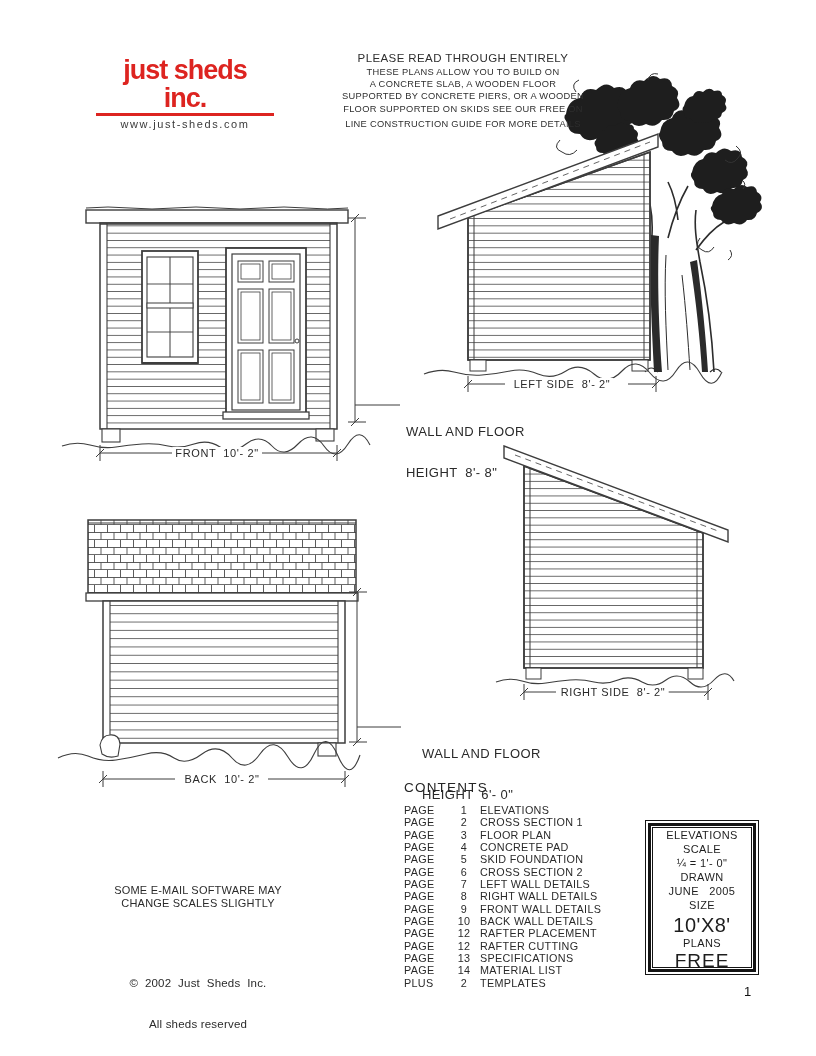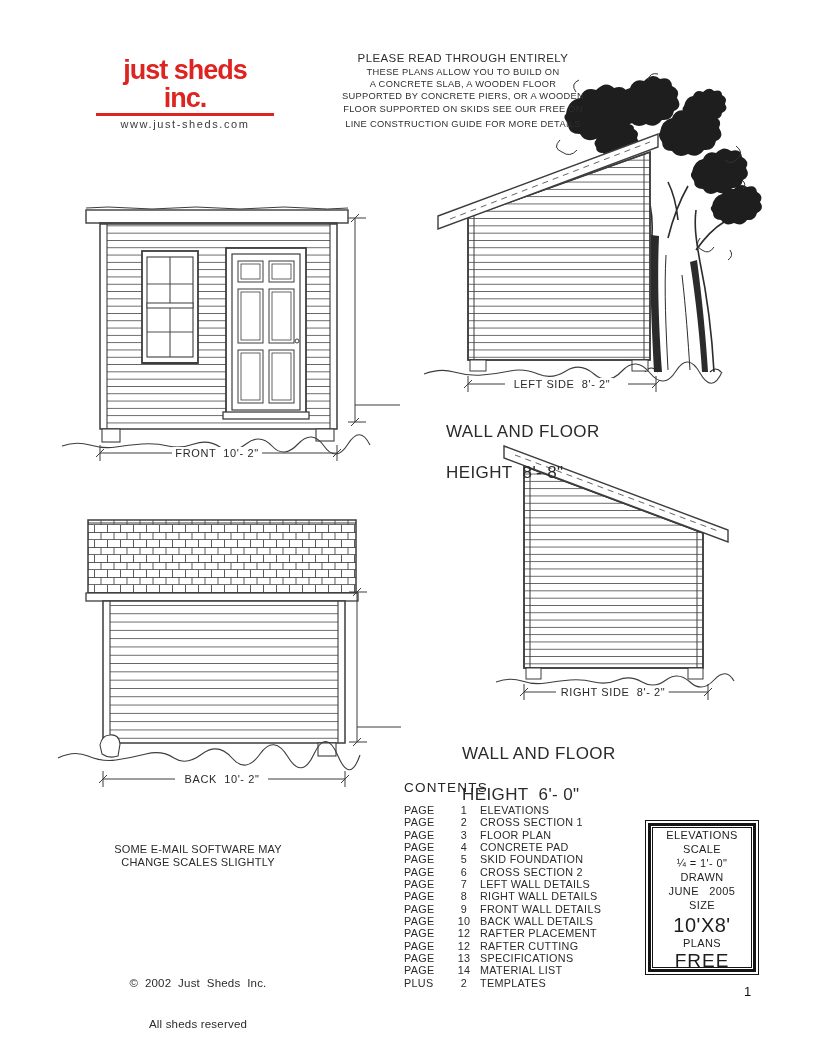--- a/index.html
+++ b/index.html
@@ -13,21 +13,21 @@
              color:#dd2420;border-bottom:3px solid #dd2420;padding:0 4px 1px 4px;line-height:28px;}
   .website{font-size:11px;letter-spacing:1.6px;color:#3a3a3a;margin-top:2px;}
   
   .notice{left:330px;top:52px;width:266px;text-align:center;color:#2e2e2e;}
   .notice-title{font-size:11.5px;letter-spacing:.4px;margin-bottom:2px;}
   .notice-line{font-size:9.3px;letter-spacing:.3px;line-height:12.2px;}
   .notice-line:last-child{margin-top:3px;}
   
   .dimlbl{font-size:11px;letter-spacing:.6px;color:#2a2a2a;white-space:pre;
           transform:translate(-50%,-50%);background:#fff;padding:0 3px;}
-  .wf{font-size:17px;line-height:13.5px;letter-spacing:.4px;color:#2a2a2a;white-space:pre;margin-left:40px;}
+  .wf{font-size:13px;line-height:13.5px;letter-spacing:.4px;color:#2a2a2a;white-space:pre;}
   
   .contents{left:404px;top:780px;width:250px;}
   .contents-title{font-size:13.5px;letter-spacing:1.2px;color:#252525;width:226px;}
   .c-rows{margin-top:9px;font-size:10.8px;letter-spacing:.3px;color:#2a2a2a;}
   .c-row{display:grid;grid-template-columns:44px 32px auto;line-height:12.35px;}
   .c-num{text-align:center;}
   
   .note{left:98px;width:200px;text-align:center;font-size:11px;line-height:13px;
         letter-spacing:.2px;color:#2b2b2b;}
   .copyright{font-size:11.5px;line-height:13.5px;}
@@ -293,21 +293,21 @@
           <span>MATERIAL LIST</span>
         </div>
       <div class="c-row">
           <span>PLUS</span>
           <span class="c-num">2</span>
           <span>TEMPLATES</span>
         </div>
     </div>
   </div>
 
-  <div class="abs note" style="top:843px">
+  <div class="abs note" style="top:884px">
     <div>SOME E-MAIL SOFTWARE MAY</div>
     <div>CHANGE SCALES SLIGHTLY</div>
   </div>
   <div class="abs note copyright pre" style="top:950px">
     <div>©  2002  Just  Sheds  Inc.</div>
     <div>All sheds reserved</div>
   </div>
 
   <div class="abs tblock">
     <div class="tblock-inner">

